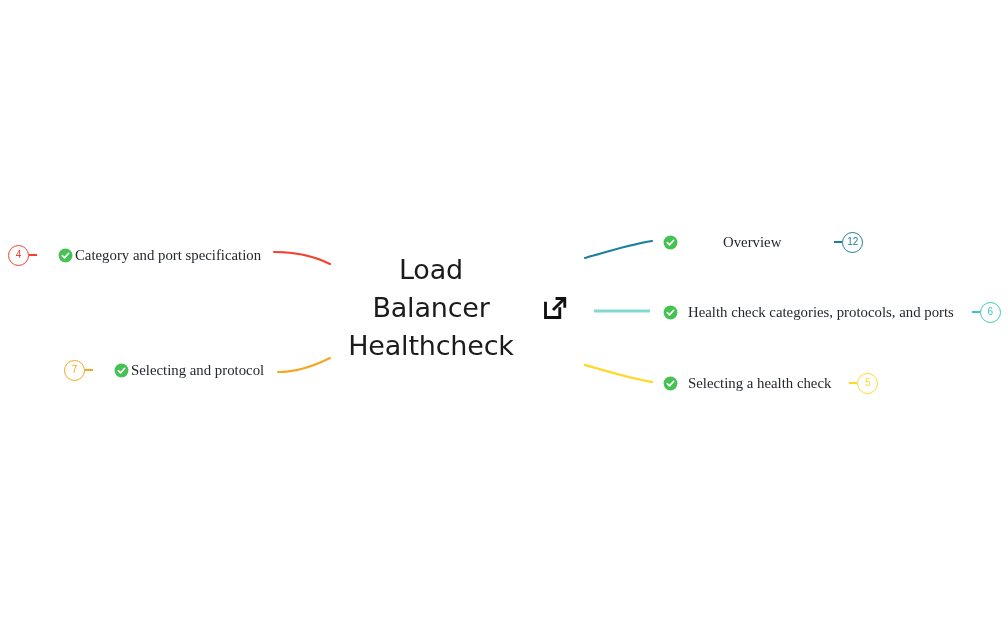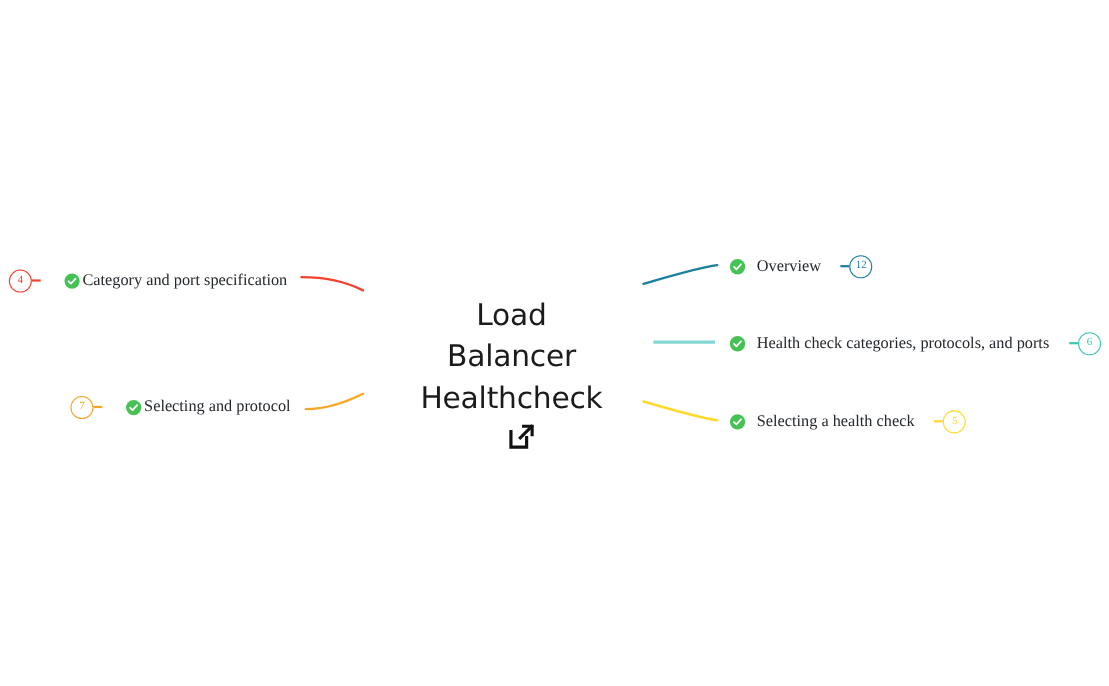--- a/index.html
+++ b/index.html
@@ -32,21 +32,20 @@
   
   .center-node {
     position: absolute;
     left: 340px;
     top: 268px;
     width: 250px;
     height: 80px;
     display: flex;
     align-items: center;
     justify-content: flex-start;
-    flex-direction: column;
   }
   .center-title {
     font-family: "DejaVu Sans", sans-serif;
     font-size: 27px;
     line-height: 38px;
     color: #1b1b1b;
     text-align: center;
     width: 182px;
     letter-spacing: -0.2px;
     font-weight: 400;
@@ -85,21 +84,21 @@
 
   
   .badge {
     width: 19px;
     height: 19px;
     border-radius: 50%;
     border: 1.4px solid currentColor;
     display: flex;
     align-items: center;
     justify-content: center;
-    font-family: Liberation Serif, serif;
+    font-family: Liberation Sans, sans-serif;
     font-size: 10px;
     line-height: 1;
     flex: none;
     background: #ffffff;
   }
   .badge-dash {
     width: 8px;
     height: 1.6px;
     background: currentColor;
     flex: none;
@@ -166,21 +165,21 @@
       <span class="badge">7</span>
       <span class="badge-dash"></span>
     </span>
     <svg class="check-icon" viewBox="0 0 16 16">
       <circle cx="8" cy="8" r="7.4" fill="#46c255"></circle>
       <path d="M4.6 8.2 L6.9 10.5 L11.4 5.6" stroke="#ffffff" stroke-width="1.7" fill="none" stroke-linecap="round" stroke-linejoin="round"></path>
     </svg>
     <span class="branch-label">Selecting and protocol</span>
   </div>
 
-  <div class="branch right" style="left:663px; top:230px;">
+  <div class="branch right" style="left:663px; top:230px;gap:35px;">
     <svg class="check-icon" viewBox="0 0 16 16">
       <circle cx="8" cy="8" r="7.4" fill="#46c255"></circle>
       <path d="M4.6 8.2 L6.9 10.5 L11.4 5.6" stroke="#ffffff" stroke-width="1.7" fill="none" stroke-linecap="round" stroke-linejoin="round"></path>
     </svg>
     <span class="branch-label">Overview</span>
     <span class="badge-group" style="color:#1b7f9e;">
       <span class="badge-dash"></span>
       <span class="badge">12</span>
     </span>
   </div>

